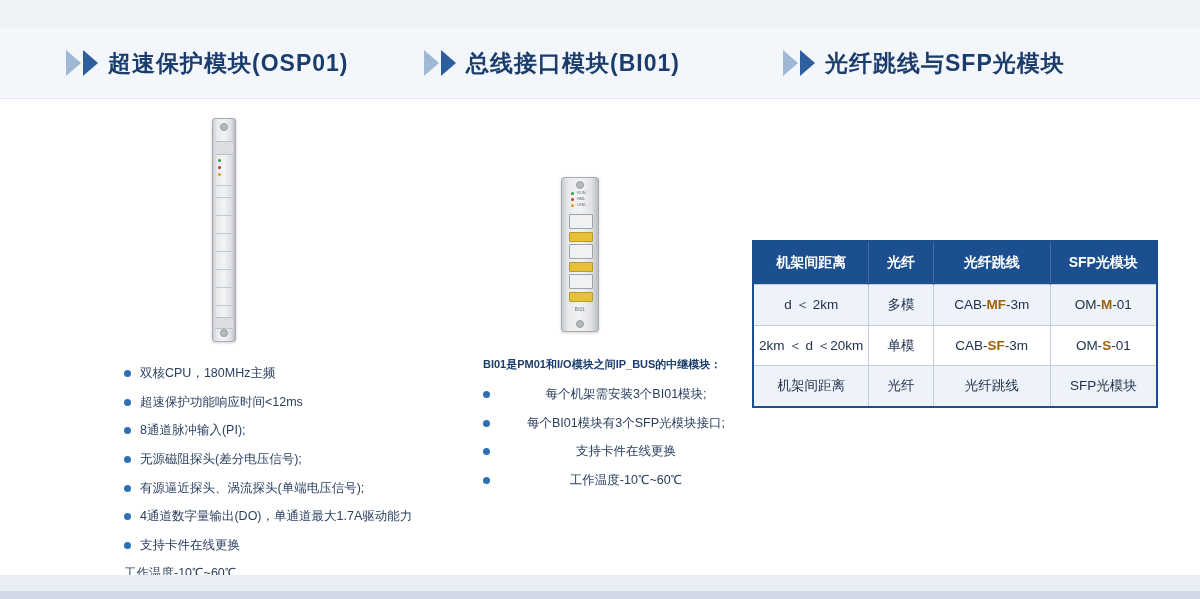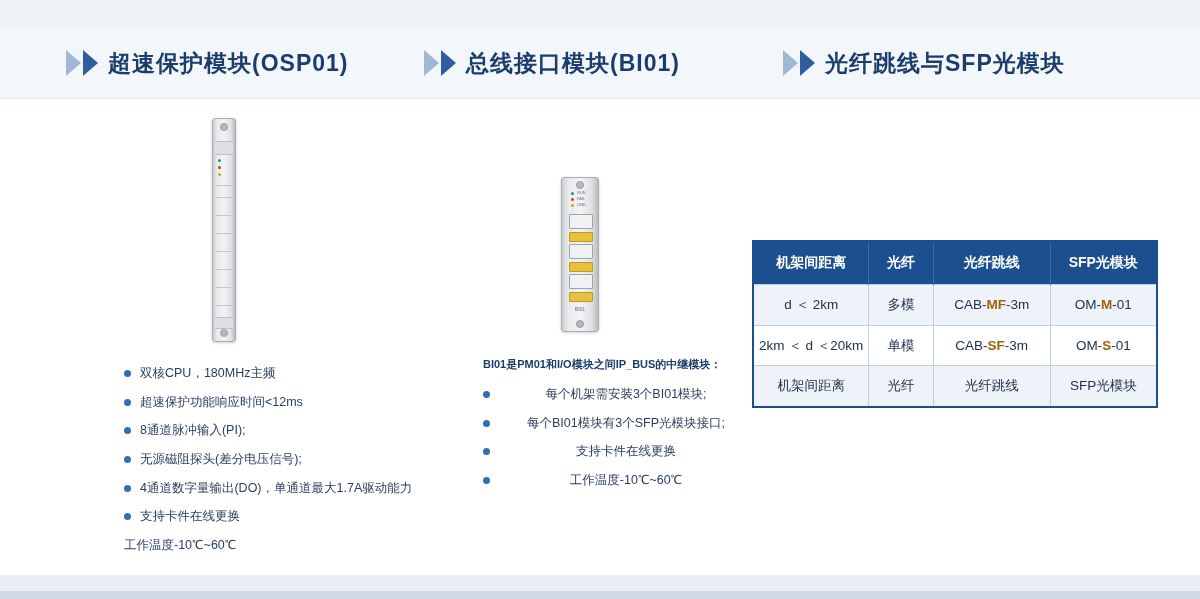--- a/index.html
+++ b/index.html
@@ -305,20 +305,24 @@
     <span class="bullet-dot"></span>
     <span class="bullet-text">超速保护功能响应时间&lt;12ms</span>
   </div>
   <div class="bullet-item">
     <span class="bullet-dot"></span>
     <span class="bullet-text">8通道脉冲输入(PI);</span>
   </div>
   <div class="bullet-item">
     <span class="bullet-dot"></span>
     <span class="bullet-text">无源磁阻探头(差分电压信号);</span>
+  </div>
+  <div class="bullet-item">
+    <span class="bullet-dot"></span>
+    <span class="bullet-text">有源逼近探头、涡流探头(单端电压信号);</span>
   </div>
   <div class="bullet-item">
     <span class="bullet-dot"></span>
     <span class="bullet-text">4通道数字量输出(DO)，单通道最大1.7A驱动能力</span>
   </div>
   <div class="bullet-item">
     <span class="bullet-dot"></span>
     <span class="bullet-text">支持卡件在线更换</span>
   </div>
   <div class="bullet-item">

